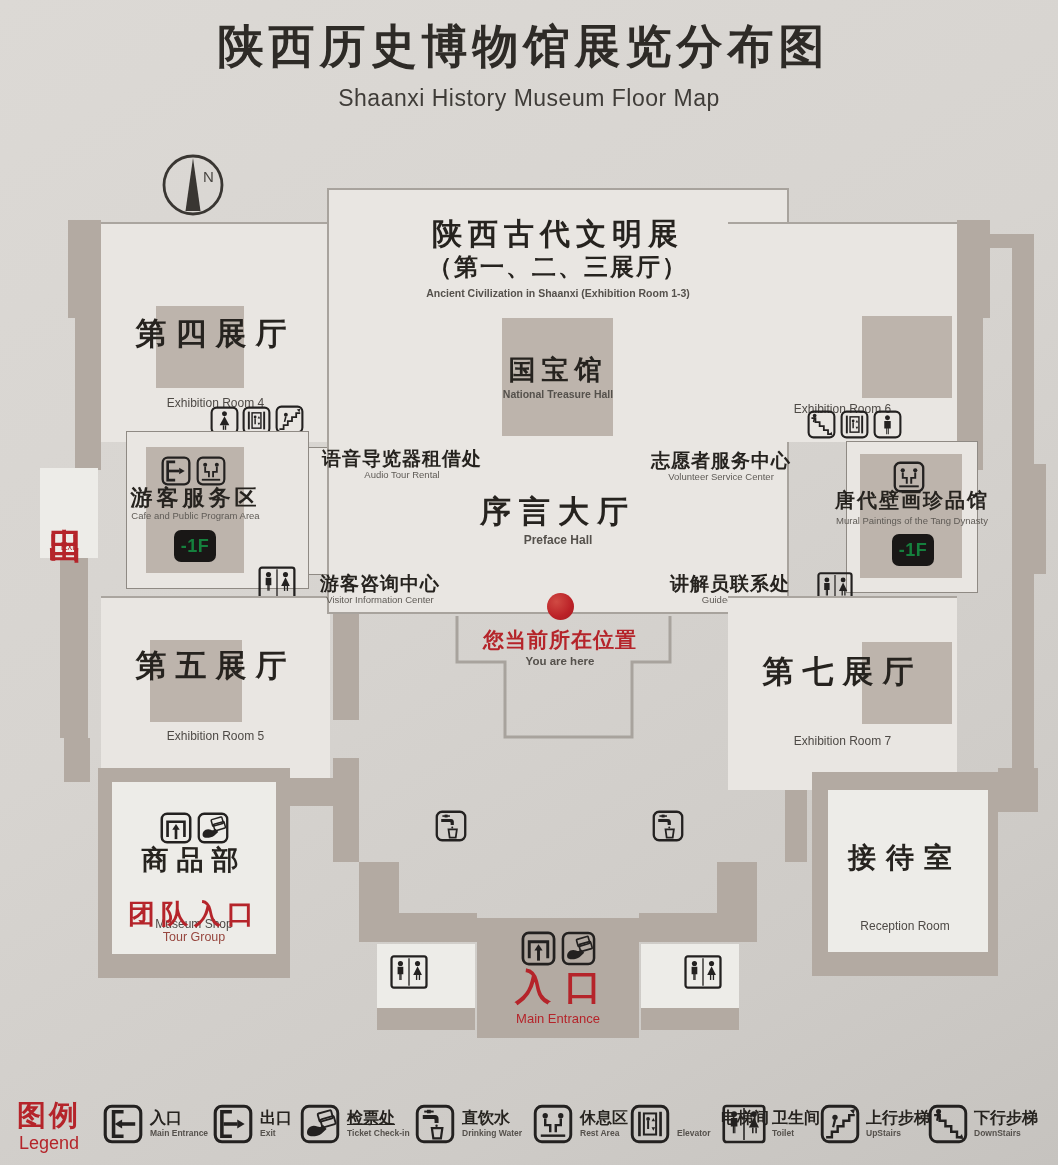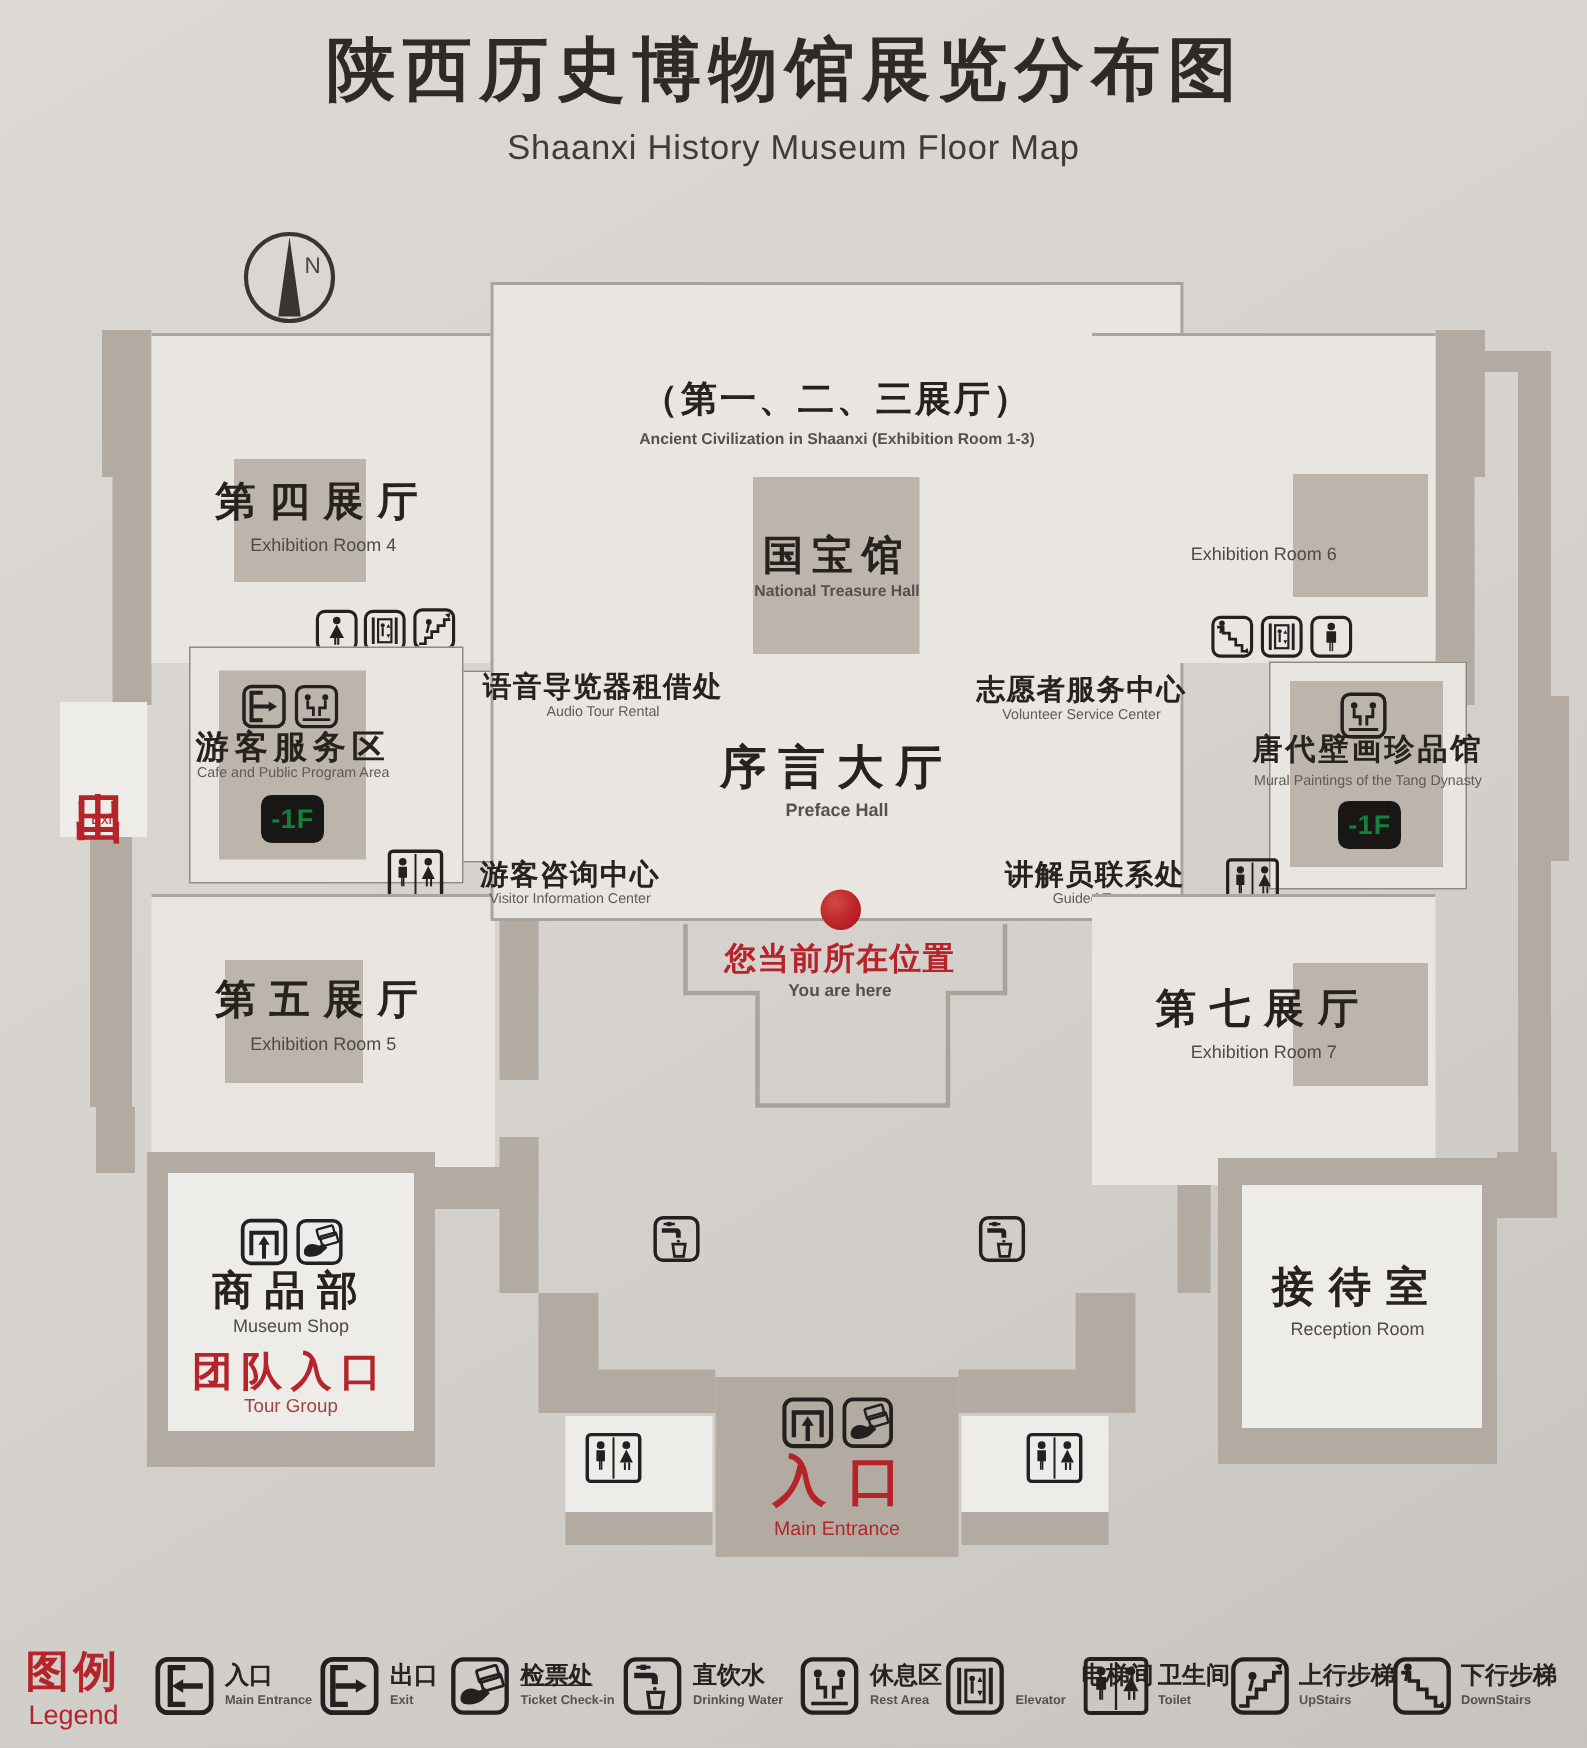--- a/index.html
+++ b/index.html
@@ -14,22 +14,22 @@
   .room-bright{position:absolute;background:#edece8;}
   .core{position:absolute;background:#bdb4ac;}
   .outline{position:absolute;background:#e9e6e2;border:1.5px solid #8f8a84;box-sizing:border-box;}
   .lbl{position:absolute;text-align:center;line-height:1.05;white-space:nowrap;}
   .zh{color:#26231f;font-weight:700;}
   .en{color:#55514c;font-weight:700;}
   .red{color:#b5242a;}
   .maroon{color:#97473f;}
   .title-zh{font-size:46px;letter-spacing:5px;font-weight:700;color:#2e2b27;}
   .title-en{font-size:23px;color:#3f3c38;letter-spacing:0.5px;}
-  .room-zh{font-size:27px;letter-spacing:9px;}
-  .room-en{font-size:12px;color:#4e4a46;}
+  .room-zh{font-size:31px;letter-spacing:9px;font-family:Liberation Mono, monospace;}
+  .room-en{font-size:12px;color:#4e4a46;margin-top:40px;}
   .small-zh{font-size:19px;letter-spacing:1px;}
   .small-en{font-size:9.5px;color:#5f5b56;}
   .badge{position:absolute;background:#191716;color:#15803d;border-radius:7px;
     display:flex;align-items:center;justify-content:center;font-weight:700;font-size:18px;letter-spacing:0.5px;}
   .icon{position:absolute;color:#232120;}
   .icon svg{display:block;width:100%;height:100%;}
   .vert{writing-mode:vertical-rl;text-orientation:upright;letter-spacing:5px;}
   .dot{position:absolute;border-radius:50%;background:radial-gradient(circle at 35% 32%,#d04a43 0%,#bb2127 60%,#a31b21 100%);}
   .legend-row{position:absolute;left:0;top:1088px;width:1058px;height:77px;}
 </style>
@@ -209,20 +209,21 @@
       <svg>
         <use href="#sym-ticket"></use>
       </svg>
     </div>
   <div class="lbl zh" style="left:98px;top:846px;width:192px;font-size:27px;letter-spacing:8px;">商品部</div>
   <div class="lbl room-en" style="left:98px;top:878px;width:192px;">Museum Shop</div>
   <div class="lbl zh red" style="left:98px;top:900px;width:192px;font-size:27px;letter-spacing:6px;">团队入口</div>
   <div class="lbl maroon" style="left:98px;top:931px;width:192px;font-size:12.5px;">Tour Group</div>
 
   <div class="room" style="left:327px;top:188px;width:462px;height:426px;border:2px solid #a8a39d;box-sizing:border-box;"></div>
+  <div class="lbl zh" style="left:327px;top:218px;width:462px;font-size:30px;letter-spacing:6px;">陕西古代文明展</div>
   <div class="lbl zh" style="left:327px;top:254px;width:462px;font-size:24px;letter-spacing:2px;">（第一、二、三展厅）</div>
   <div class="lbl en" style="left:327px;top:288px;width:462px;font-size:10.5px;">Ancient Civilization in Shaanxi (Exhibition Room 1-3)</div>
 
   <div class="core" style="left:502px;top:318px;width:111px;height:118px;"></div>
   <div class="lbl zh" style="left:327px;top:356px;width:462px;font-size:27px;letter-spacing:6px;">国宝馆</div>
   <div class="lbl en" style="left:327px;top:389px;width:462px;font-size:10.5px;">National Treasure Hall</div>
 
   <div class="lbl zh small-zh" style="left:322px;top:449px;width:160px;">语音导览器租借处</div>
   <div class="lbl small-en" style="left:322px;top:470px;width:160px;">Audio Tour Rental</div>
   <div class="lbl zh small-zh" style="left:641px;top:451px;width:160px;">志愿者服务中心</div>

